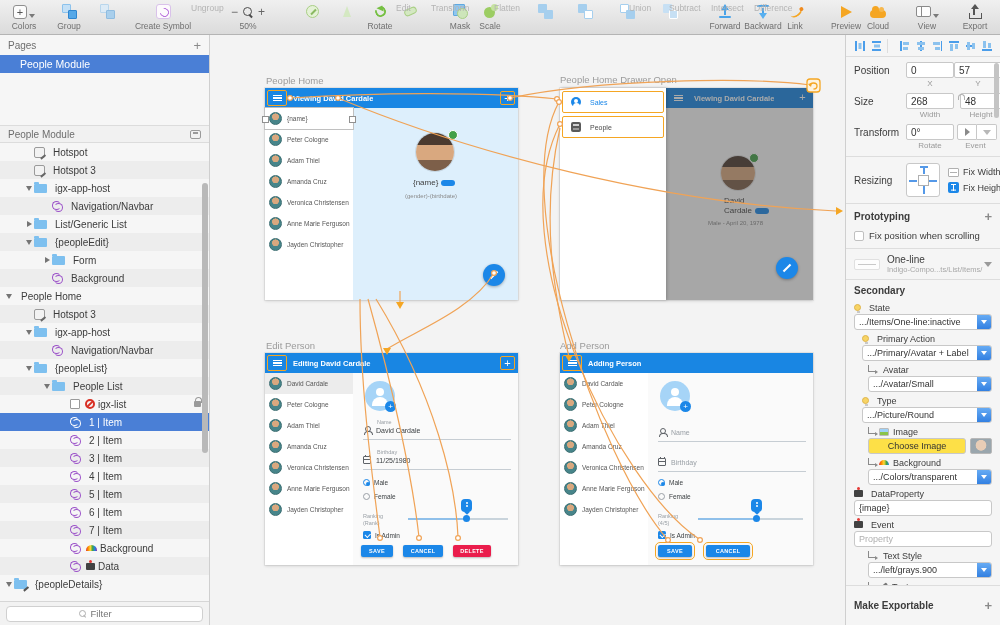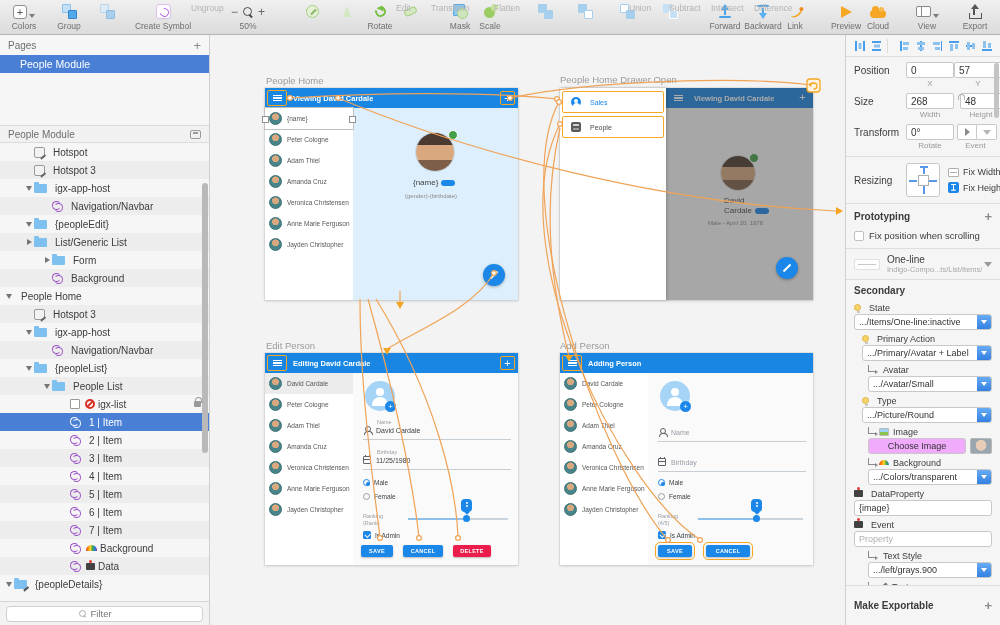--- a/index.html
+++ b/index.html
@@ -260,21 +260,21 @@
 .octl.select .osel{display:flex;}
 .octl.input .oinp{display:flex;}
 .octl.image .oimg{display:flex;}
 .osel{height:16px;background:#fff;border:1px solid #c8c8c8;border-radius:3px;align-items:center;overflow:hidden;cursor:pointer;}
 .oval{flex:1;font-size:9px;color:#333;padding:0 4px;white-space:nowrap;overflow:hidden;}
 .ochev{width:14px;height:16px;background:linear-gradient(#6aaef5,#2f7de0);display:flex;align-items:center;justify-content:center;flex:none;}
 .ochev::before{content:"";width:0;height:0;border-left:3px solid transparent;border-right:3px solid transparent;border-top:4px solid #fff;}
 .oinp{height:16px;background:#fff;border:1px solid #c8c8c8;border-radius:3px;align-items:center;cursor:text;}
 .oinp.ph .oval{color:#b0b0b0;}
 .oimg{align-items:center;gap:4px;}
-.obtn{flex:1;height:16px;background:#f0abfc;border:1px solid #c8c8c8;border-radius:3px;font-size:9px;color:#333;display:flex;align-items:center;justify-content:center;cursor:pointer;}
+.obtn{flex:1;height:16px;background:#fde047;border:1px solid #c8c8c8;border-radius:3px;font-size:9px;color:#333;display:flex;align-items:center;justify-content:center;cursor:pointer;}
 .othumb{width:22px;height:16px;border-radius:2px;background:radial-gradient(circle at 50% 45%,#e8cdb6 0 40%,#9aa6ad 45%);border:1px solid #b8b8b8;flex:none;cursor:pointer;}
 .exportbar{position:absolute;left:0;right:0;bottom:0;height:40px;background:#f5f5f5;border-top:1px solid #ddd;display:flex;align-items:center;justify-content:space-between;padding:0 8px;font-size:10px;font-weight:bold;color:#3c3c3c;}
 </style>
 </head>
 <body>
 
 <div class="app">
 
   <div class="toolbar">
     <div class="titem" style="left:2px">
@@ -487,32 +487,32 @@
 
           <div class="lrow d2">
             <span class="disc"></span>
             <span class="licon symbol"></span>
             <span class="lpre"></span>
             <span class="llabel">Navigation/Navbar</span>
             <span class="lpost"></span>
           </div>
 
           <div class="lrow d1">
+            <span class="disc closed"></span>
+            <span class="licon folder"></span>
+            <span class="lpre"></span>
+            <span class="llabel">List/Generic List</span>
+            <span class="lpost"></span>
+          </div>
+
+          <div class="lrow d1">
             <span class="disc open"></span>
             <span class="licon folder"></span>
             <span class="lpre"></span>
             <span class="llabel">{peopleEdit}</span>
-            <span class="lpost"></span>
-          </div>
-
-          <div class="lrow d1">
-            <span class="disc closed"></span>
-            <span class="licon folder"></span>
-            <span class="lpre"></span>
-            <span class="llabel">List/Generic List</span>
             <span class="lpost"></span>
           </div>
 
           <div class="lrow d2">
             <span class="disc closed"></span>
             <span class="licon folder"></span>
             <span class="lpre"></span>
             <span class="llabel">Form</span>
             <span class="lpost"></span>
           </div>

